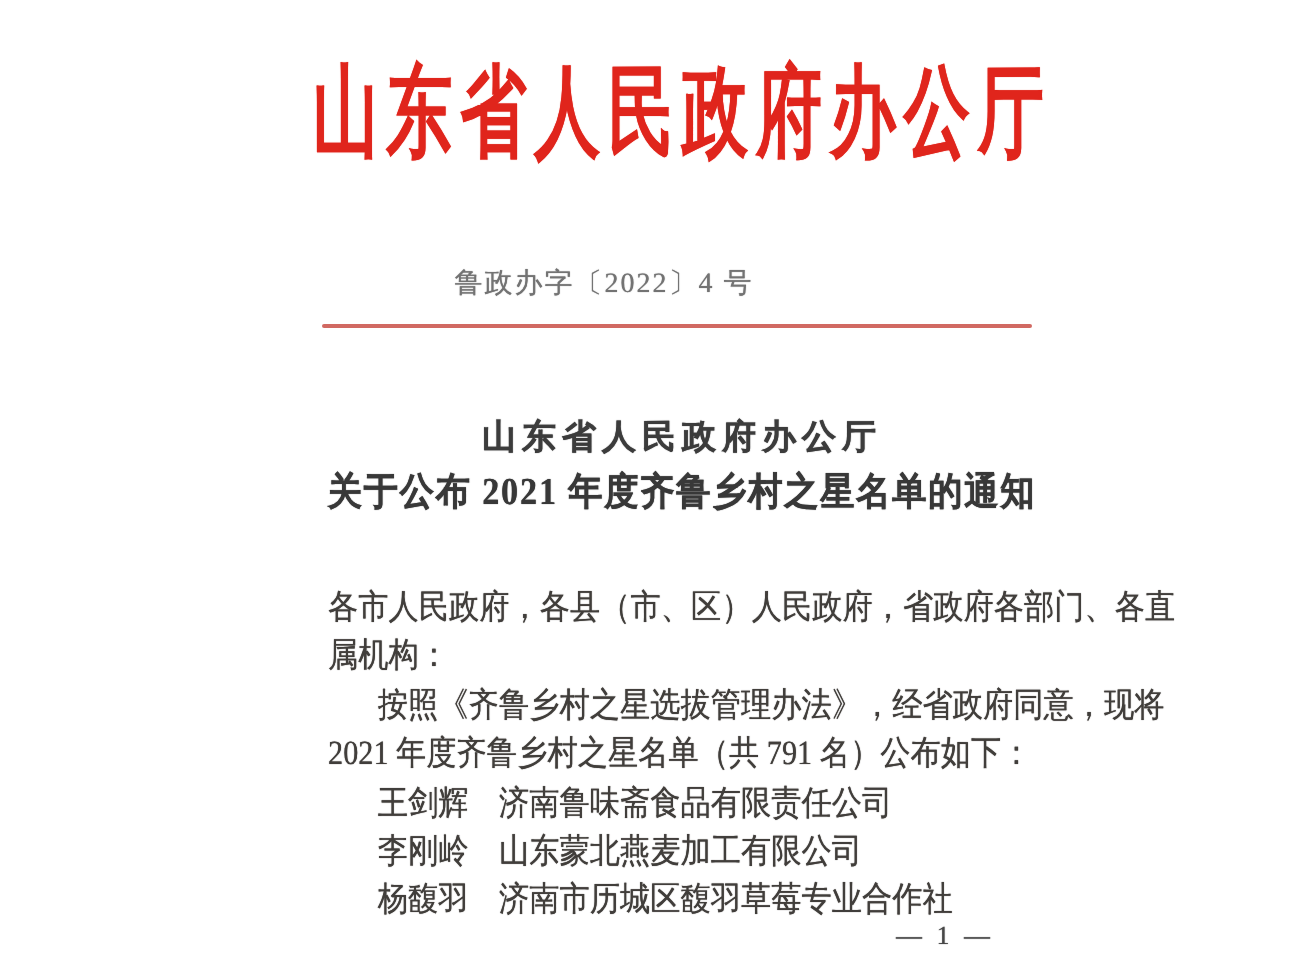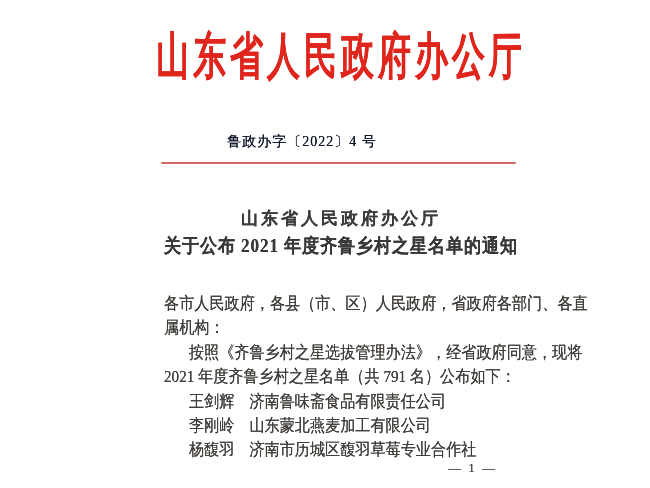--- a/index.html
+++ b/index.html
@@ -28,21 +28,21 @@
     transform: scaleX(0.66);
     transform-origin: 50% 50%;
   }
   .doc-number {
     position: absolute;
     top: 133px;
     left: 0;
     width: 572px;
     text-align: center;
     font-size: 14px;
-    color: #0f172a;
+    color: #737373;
     letter-spacing: 1px;
     white-space: nowrap;
   }
   .red-divider {
     position: absolute;
     top: 162px;
     left: 145px;
     width: 355px;
     height: 2px;
     background: #c94f46;

